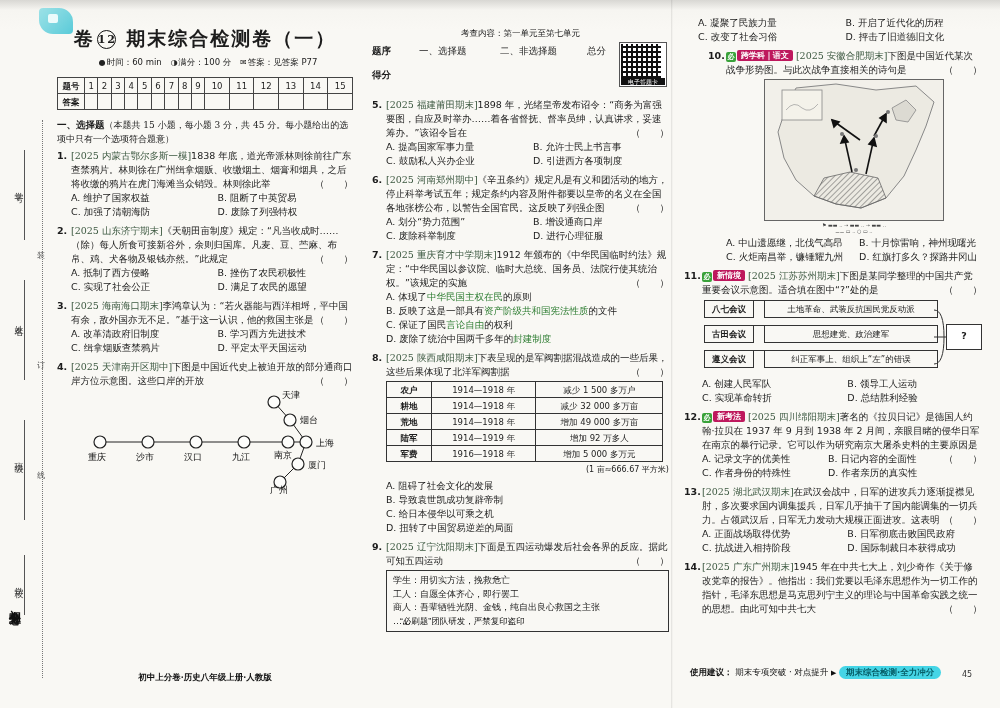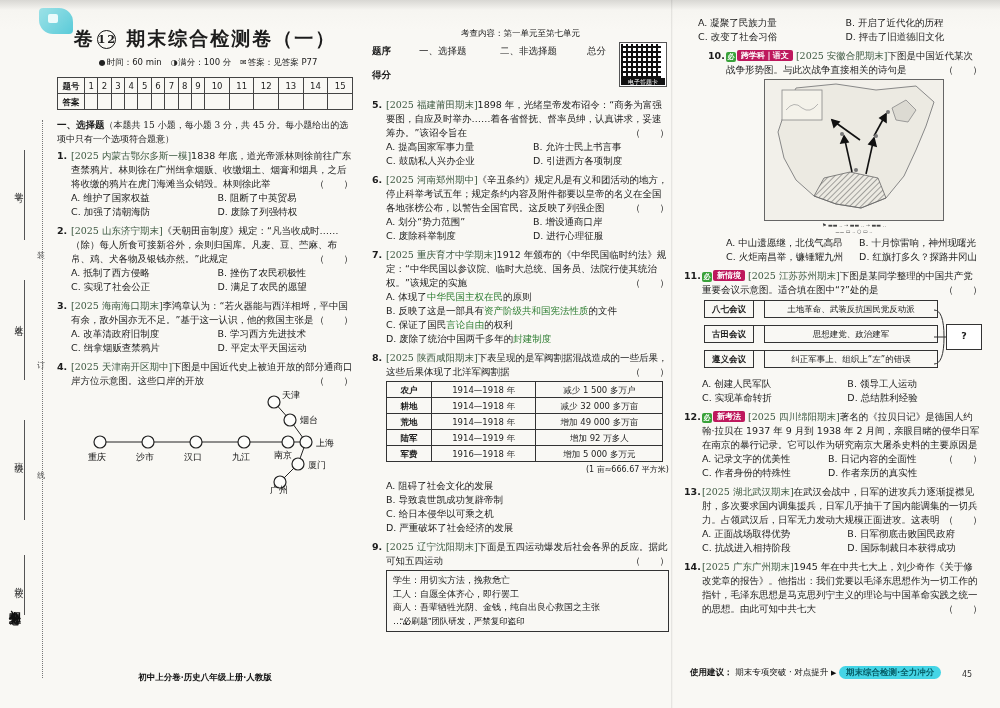--- a/index.html
+++ b/index.html
@@ -357,21 +357,21 @@
             <td>1916—1918 年</td>
             <td>增加 5 000 多万元</td>
           </tr>
     </tbody>
       </table>
     <div class="tnote">(1 亩≈666.67 平方米)</div>
     <div class="opts1">
       <div>A. 阻碍了社会文化的发展</div>
       <div>B. 导致袁世凯成功复辟帝制</div>
       <div>C. 给日本侵华以可乘之机</div>
-      <div>D. 严重破坏了社会经济的发展</div>
+      <div>D. 扭转了中国贸易逆差的局面</div>
     </div>
   </div>
 
   <div class="q">
     <span class="qnum">9.</span>
     <div class="stem">
       <span class="src">[2025 辽宁沈阳期末]</span><span>下面是五四运动爆发后社会各界的反应。据此可知五四运动</span>
       <span class="paren">（　　）</span>
     </div>
     <div class="qbox">

